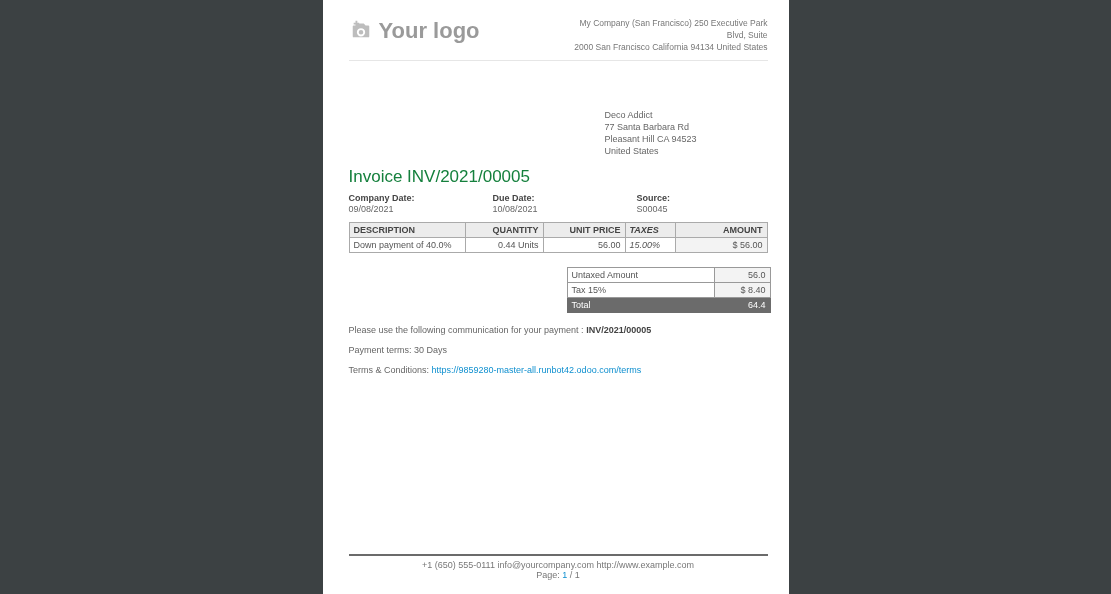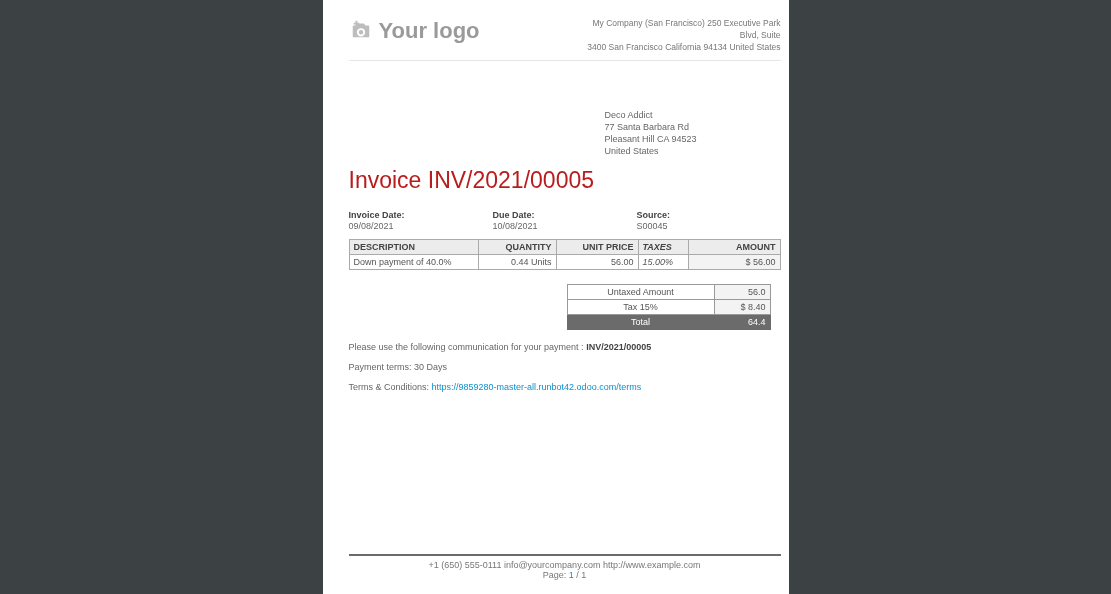--- a/index.html
+++ b/index.html
@@ -13,21 +13,21 @@
       display: flex;
       justify-content: center;
       min-height: 594px;
       font-size: 10px;
       color: #555;
     }
     .page {
       background: #fff;
       width: 466px;
       min-height: 594px;
-      padding: 18px 8px 14px 26px;
+      padding: 18px 21px 14px 26px;
       display: flex;
       flex-direction: column;
       position: relative;
     }
     
     .header-row {
       display: flex;
       justify-content: space-between;
       align-items: flex-start;
       padding-bottom: 6px;
@@ -59,24 +59,24 @@
     
     .customer-address {
       margin-left: 256px;
       font-size: 9px;
       color: #666;
       line-height: 1.35;
       margin-bottom: 10px;
     }
     
     .doc-title {
-      font-size: 23px;
+      font-size: 17px;
       font-weight: 400;
-      color: #b91c1c;
-      margin-bottom: 16px;
+      color: #15803d;
+      margin-bottom: 6px;
     }
     
     .meta-row {
       display: flex;
       gap: 0;
       margin-bottom: 4px;
     }
     .meta-col { flex: 0 0 144px; }
     .meta-col.right { flex: 0 0 auto; }
     .meta-label { font-weight: 700; font-size: 9px; color: #444; }
@@ -108,21 +108,21 @@
       margin-top: 14px;
       margin-left: 218px;
       border-collapse: collapse;
       width: 204px;
     }
     .totals td {
       border: 1px solid #999;
       padding: 2px 4px;
       font-size: 9px;
     }
-    .totals td.label { text-align: center; background:#fff; }
+    .totals td.label { text-align: left; background:#fff; }
     .totals td.value { text-align: right; width: 56px; background:#f3f3f3; }
     .totals tr.total td { background: #6b6b6b; color: #fff; border-color:#6b6b6b; }
     
     .note { font-size: 9px; color: #666; margin-top: 12px; }
     .note + .note { margin-top: 10px; }
     .bold { font-weight: 700; color: #444; }
     .link { color: #0e8fcf; text-decoration: none; }
     
     .footer {
       margin-top: auto;
@@ -144,36 +144,36 @@
     <div class="logo-block">
       <span>
         <svg class="logo-icon" viewBox="0 0 24 24" fill="#888">
             <path d="M4 7h3l2-2h6l2 2h3a1 1 0 0 1 1 1v11a1 1 0 0 1-1 1H4a1 1 0 0 1-1-1V8a1 1 0 0 1 1-1zm8 3a4.5 4.5 0 1 0 0 9 4.5 4.5 0 0 0 0-9zm0 2a2.5 2.5 0 1 1 0 5 2.5 2.5 0 0 1 0-5zM6 2h2v2h2v2H8v2H6V6H4V4h2V2z"></path>
           </svg>
       </span>
       <span class="logo-text">Your logo</span>
     </div>
     <div class="company-address">
       <div>My Company (San Francisco) 250 Executive Park Blvd, Suite</div>
-      <div>3400 San Francisco California 94134 United States</div>
+      <div>2000 San Francisco California 94134 United States</div>
     </div>
   </div>
 
   <div class="customer-address">
     <div>Deco Addict</div>
     <div>77 Santa Barbara Rd</div>
     <div>Pleasant Hill CA 94523</div>
     <div>United States</div>
   </div>
 
   <div class="doc-title">Invoice INV/2021/00005</div>
 
   <div class="meta-row">
     <div class="meta-col">
-      <div class="meta-label">Invoice Date:</div>
+      <div class="meta-label">Company Date:</div>
       <div class="meta-value">09/08/2021</div>
     </div>
     <div class="meta-col">
       <div class="meta-label">Due Date:</div>
       <div class="meta-value">10/08/2021</div>
     </div>
     <div class="meta-col right">
       <div class="meta-label">Source:</div>
       <div class="meta-value">S00045</div>
     </div>

